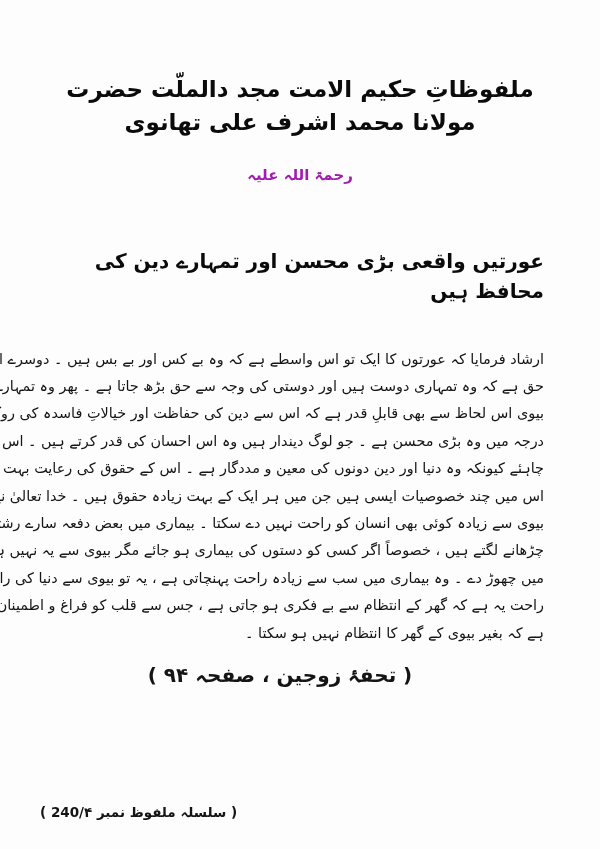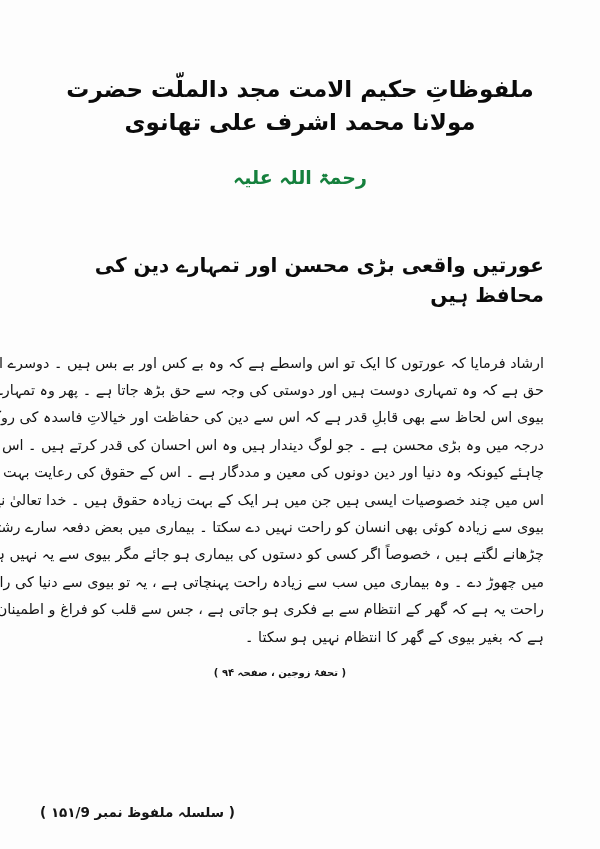--- a/index.html
+++ b/index.html
@@ -37,23 +37,23 @@
     font-weight: 700;
     line-height: 1.45;
     color: #0b0b0b;
     letter-spacing: 0px;
     padding: 0 34px;
     direction: rtl;
     text-align: center;
   }
   .doc-subtitle {
     margin-top: 26px;
-    font-size: 19px;
+    font-size: 15px;
     font-weight: 700;
-    color: #15803d;
+    color: #a21caf;
     direction: rtl;
     text-align: center;
   }
 
   
   .section-heading {
     margin-top: 62px;
     text-align: right;
     font-size: 20px;
     font-weight: 700;
@@ -82,21 +82,21 @@
   }
   .body-line.last-line {
     text-align: left;
     text-align-last: right;
   }
 
   
   .citation {
     margin-top: 16px;
     text-align: center;
-    font-size: 10px;
+    font-size: 20px;
     font-weight: 600;
     color: #141414;
     direction: rtl;
     padding-right: 40px;
   }
 
   
   .footer-ref {
     position: absolute;
     left: 40px;
@@ -128,15 +128,15 @@
     <div class="body-line">اس میں چند خصوصیات ایسی ہیں جن میں ہر ایک کے بہت زیادہ حقوق ہیں ۔ خدا تعالیٰ نے یہ تعلق ایسا بنایا ہے کہ</div>
     <div class="body-line">بیوی سے زیادہ کوئی بھی انسان کو راحت نہیں دے سکتا ۔ بیماری میں بعض دفعہ سارے رشتہ دار الگ ہو کر ناک منہ</div>
     <div class="body-line">چڑھانے لگتے ہیں ، خصوصاً اگر کسی کو دستوں کی بیماری ہو جائے مگر بیوی سے یہ نہیں ہو سکتا کہ وہ شوہر کو اس حال</div>
     <div class="body-line">میں چھوڑ دے ۔ وہ بیماری میں سب سے زیادہ راحت پہنچاتی ہے ، یہ تو بیوی سے دنیا کی راحت ہے ۔ اور دین کی</div>
     <div class="body-line">راحت یہ ہے کہ گھر کے انتظام سے بے فکری ہو جاتی ہے ، جس سے قلب کو فراغ و اطمینان حاصل ہوتا ہے ۔ تجربہ</div>
     <div class="body-line last-line">ہے کہ بغیر بیوی کے گھر کا انتظام نہیں ہو سکتا ۔</div>
   </div>
 
   <div class="citation">( تحفۂ زوجین ، صفحہ ۹۴ )</div>
 
-  <div class="footer-ref">( سلسلہ ملفوظ نمبر ۱۵۱/9 )</div>
+  <div class="footer-ref">( سلسلہ ملفوظ نمبر 240/۴ )</div>
 
 </div>
 
 </body></html>

